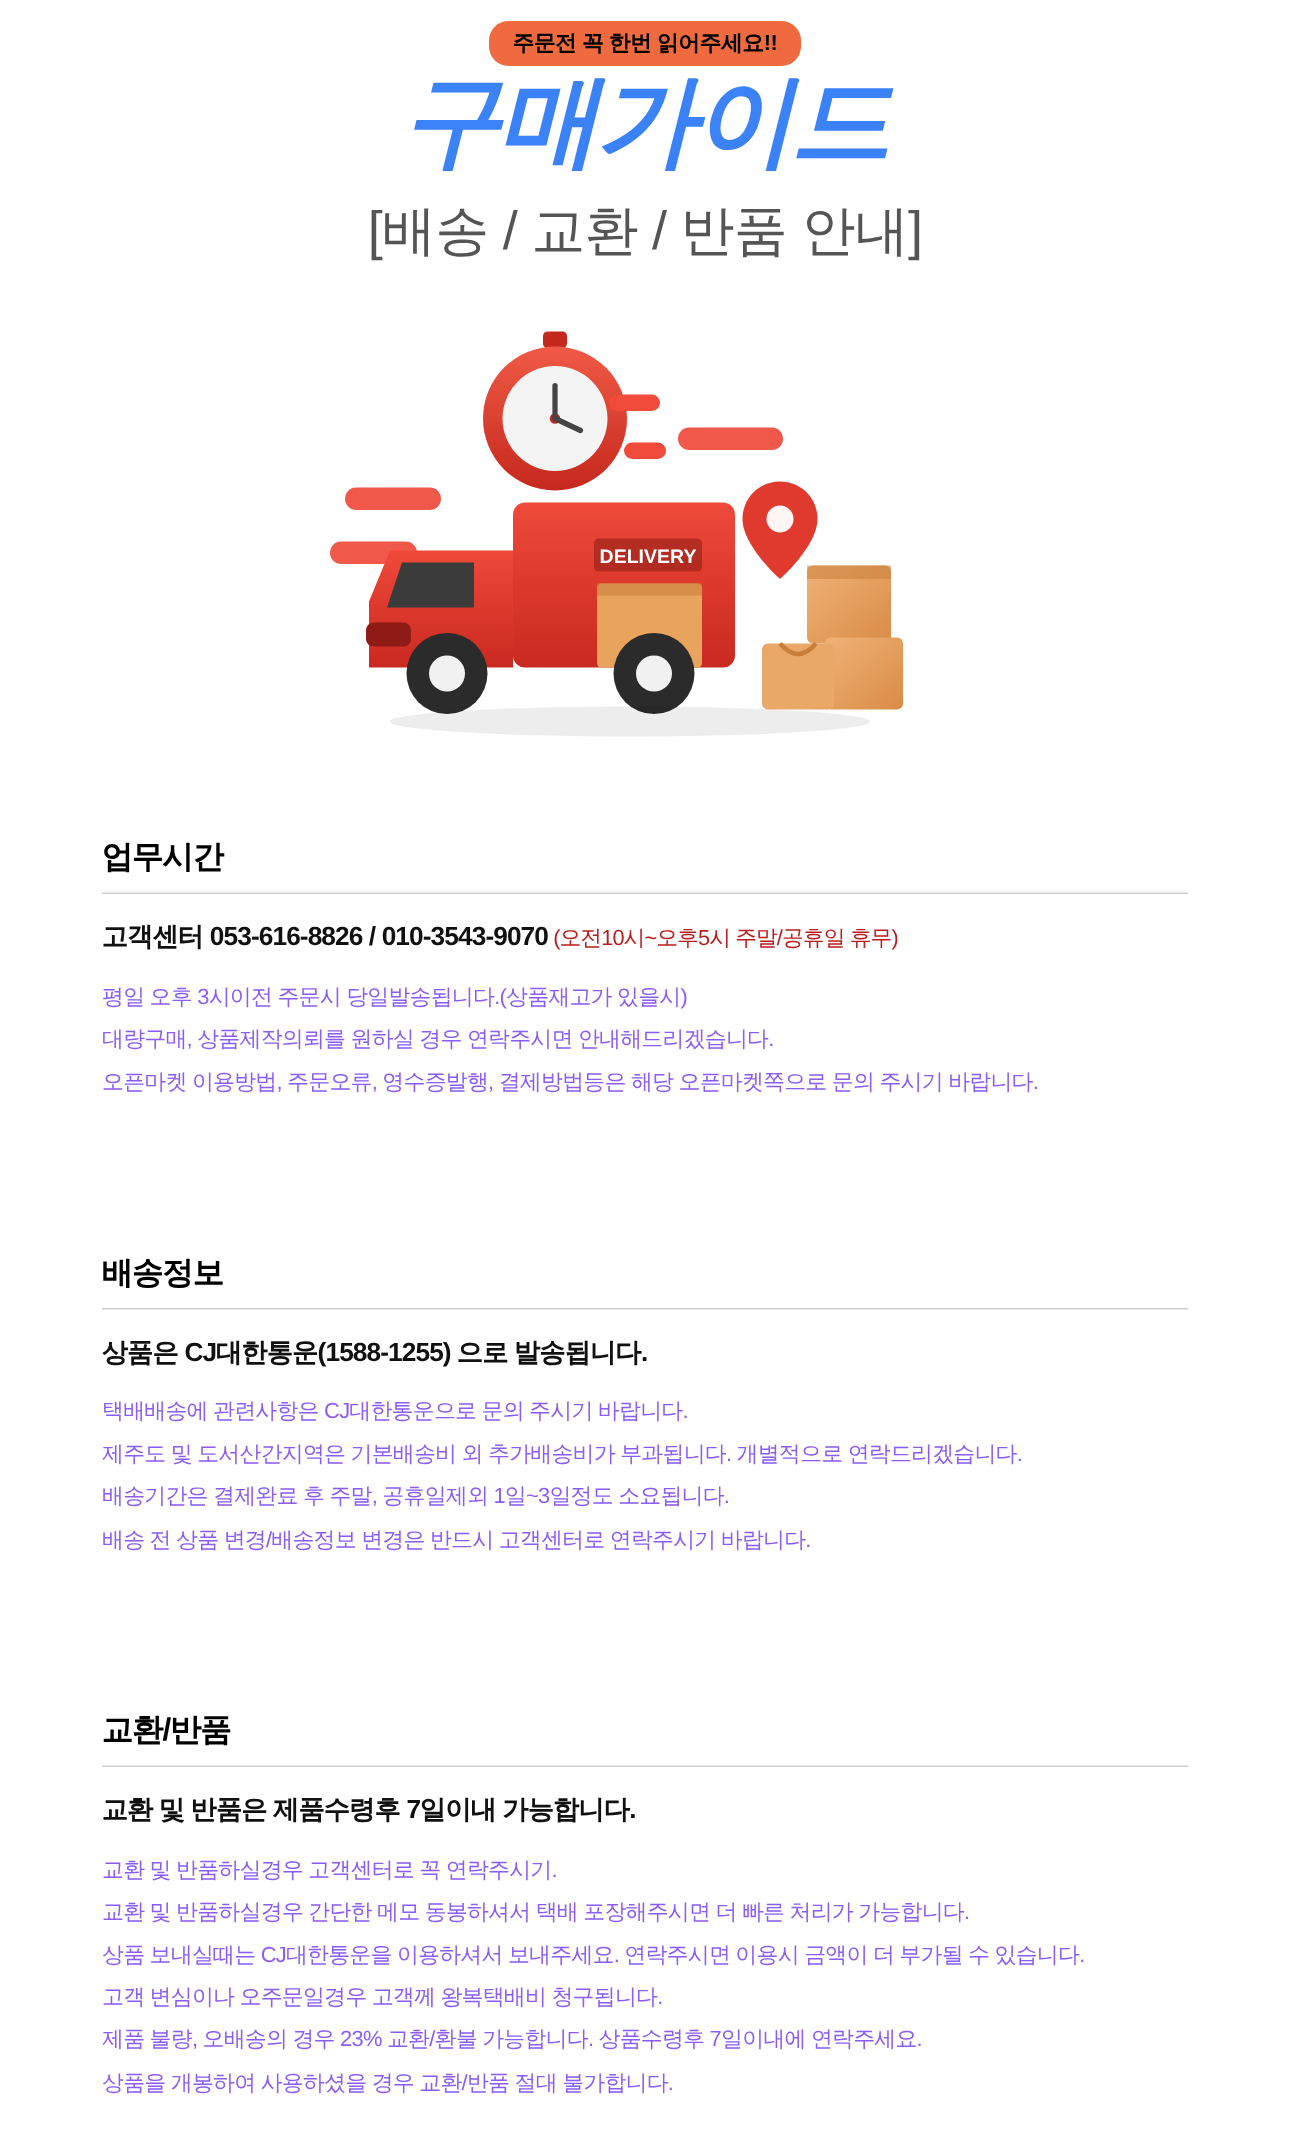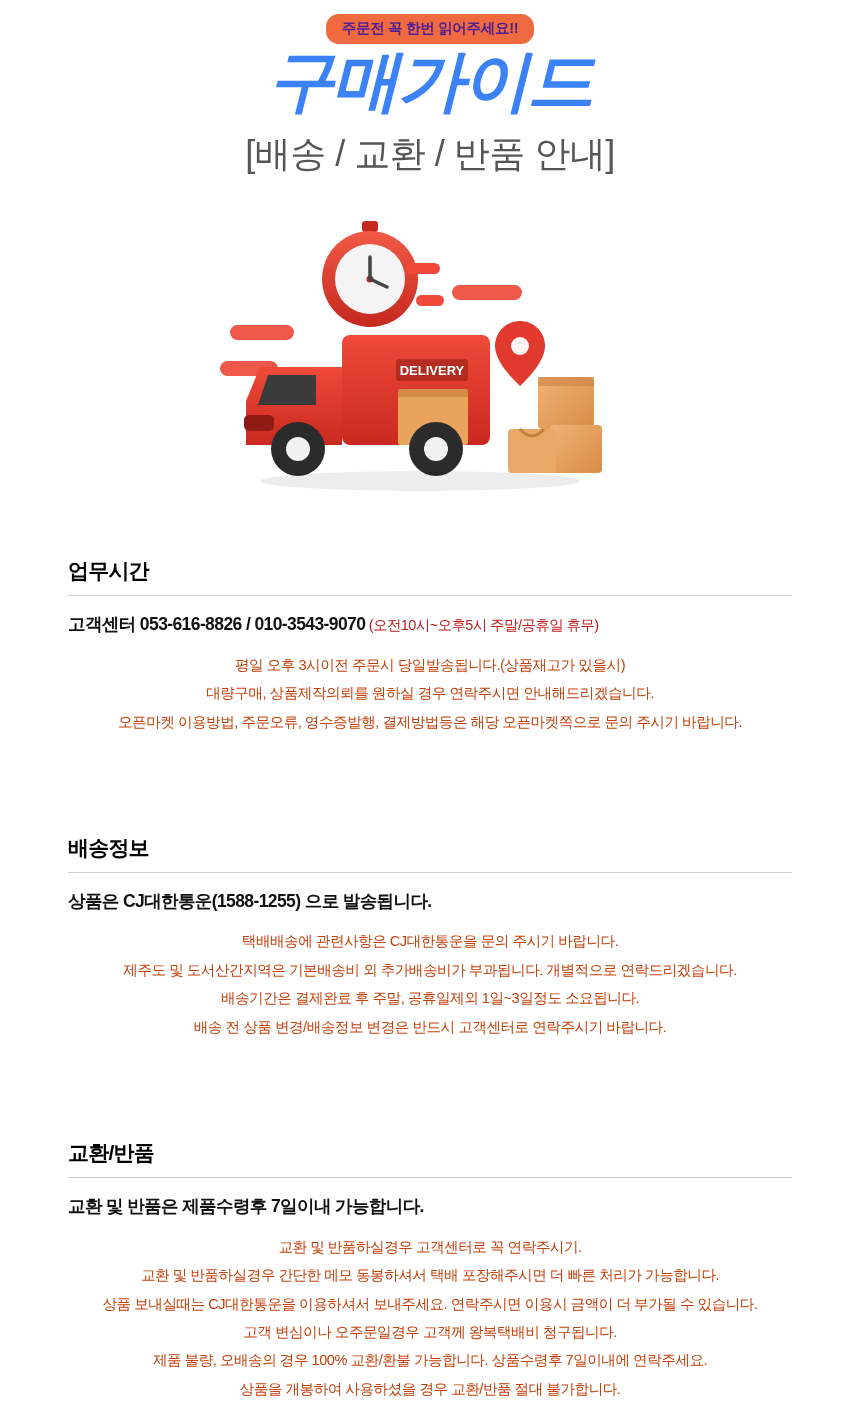--- a/index.html
+++ b/index.html
@@ -18,21 +18,21 @@
 
   
   .hero {
     width: 100%;
     padding-top: 14px;
     text-align: center;
   }
   .ribbon {
     display: inline-block;
     background: #ef6b3f;
-    color: #4c1d95;
+    color: #000000;
     font-size: 14.5px;
     font-weight: bold;
     letter-spacing: -0.3px;
     padding: 5px 16px 6px;
     border-radius: 13px;
   }
   .hero-title {
     font-size: 67px;
     font-weight: bold;
     letter-spacing: -2px;
@@ -90,24 +90,23 @@
     margin-bottom: 13px;
     line-height: 1.45;
   }
   .lead .normal {
     font-weight: normal;
     font-size: 14.5px;
     color: #b91c1c;
   }
   .line {
     font-size: 14.6px;
-    color: #c2410c;
+    color: #8b5cf6;
     letter-spacing: -0.5px;
     line-height: 1.95;
-    text-align: center;
   }
   .gap-lg { height: 52px; }
 </style>
 </head>
 <body>
 
 <div class="hero">
   <div class="ribbon">주문전 꼭 한번 읽어주세요!!</div>
   <h1 class="hero-title">구매가이드</h1>
   <div class="hero-sub">[배송 / 교환 / 반품 안내]</div>
@@ -200,35 +199,35 @@
   </div>
 
   <div class="gap-lg"></div>
 
   <div class="section">
     <div class="section-title">배송정보</div>
     <hr class="section-rule">
     <div class="lead">
       <span>상품은 CJ대한통운(1588-1255) 으로 발송됩니다.</span><span class="normal"></span>
     </div>
-    <div class="line">택배배송에 관련사항은 CJ대한통운을 문의 주시기 바랍니다.</div>
+    <div class="line">택배배송에 관련사항은 CJ대한통운으로 문의 주시기 바랍니다.</div>
     <div class="line">제주도 및 도서산간지역은 기본배송비 외 추가배송비가 부과됩니다. 개별적으로 연락드리겠습니다.</div>
     <div class="line">배송기간은 결제완료 후 주말, 공휴일제외 1일~3일정도 소요됩니다.</div>
     <div class="line">배송 전 상품 변경/배송정보 변경은 반드시 고객센터로 연락주시기 바랍니다.</div>
   </div>
 
   <div class="gap-lg"></div>
 
   <div class="section">
     <div class="section-title">교환/반품</div>
     <hr class="section-rule">
     <div class="lead">
       <span>교환 및 반품은 제품수령후 7일이내 가능합니다.</span><span class="normal"></span>
     </div>
     <div class="line">교환 및 반품하실경우 고객센터로 꼭 연락주시기.</div>
     <div class="line">교환 및 반품하실경우 간단한 메모 동봉하셔서 택배 포장해주시면 더 빠른 처리가 가능합니다.</div>
     <div class="line">상품 보내실때는 CJ대한통운을 이용하셔서 보내주세요. 연락주시면 이용시 금액이 더 부가될 수 있습니다.</div>
     <div class="line">고객 변심이나 오주문일경우 고객께 왕복택배비 청구됩니다.</div>
-    <div class="line">제품 불량, 오배송의 경우 100% 교환/환불 가능합니다. 상품수령후 7일이내에 연락주세요.</div>
+    <div class="line">제품 불량, 오배송의 경우 23% 교환/환불 가능합니다. 상품수령후 7일이내에 연락주세요.</div>
     <div class="line">상품을 개봉하여 사용하셨을 경우 교환/반품 절대 불가합니다.</div>
   </div>
 
 </div>
 
 </body></html>

